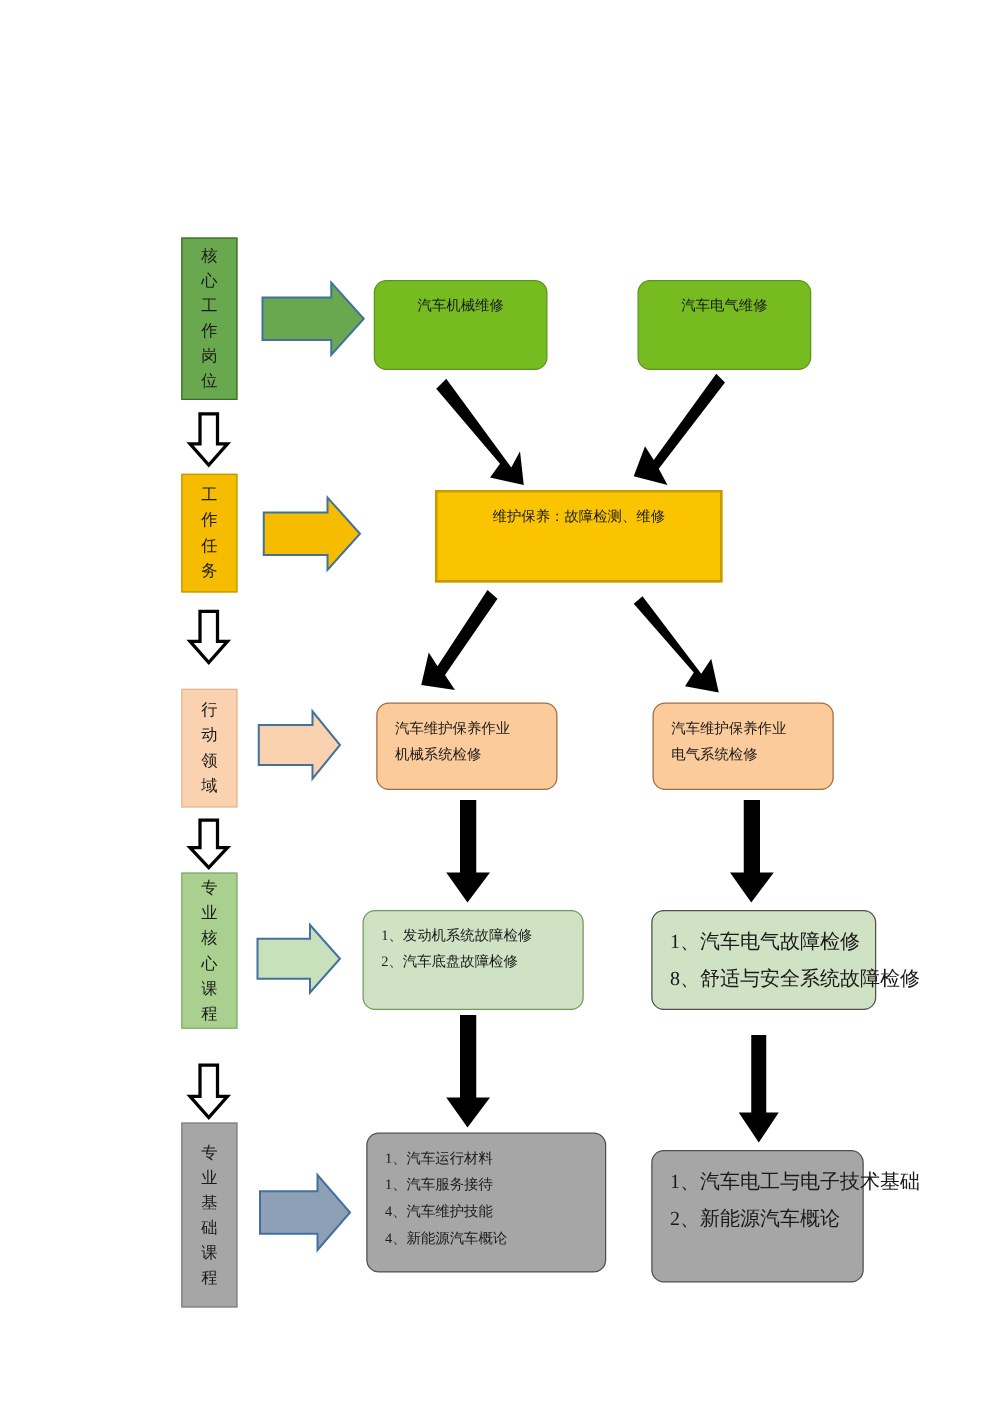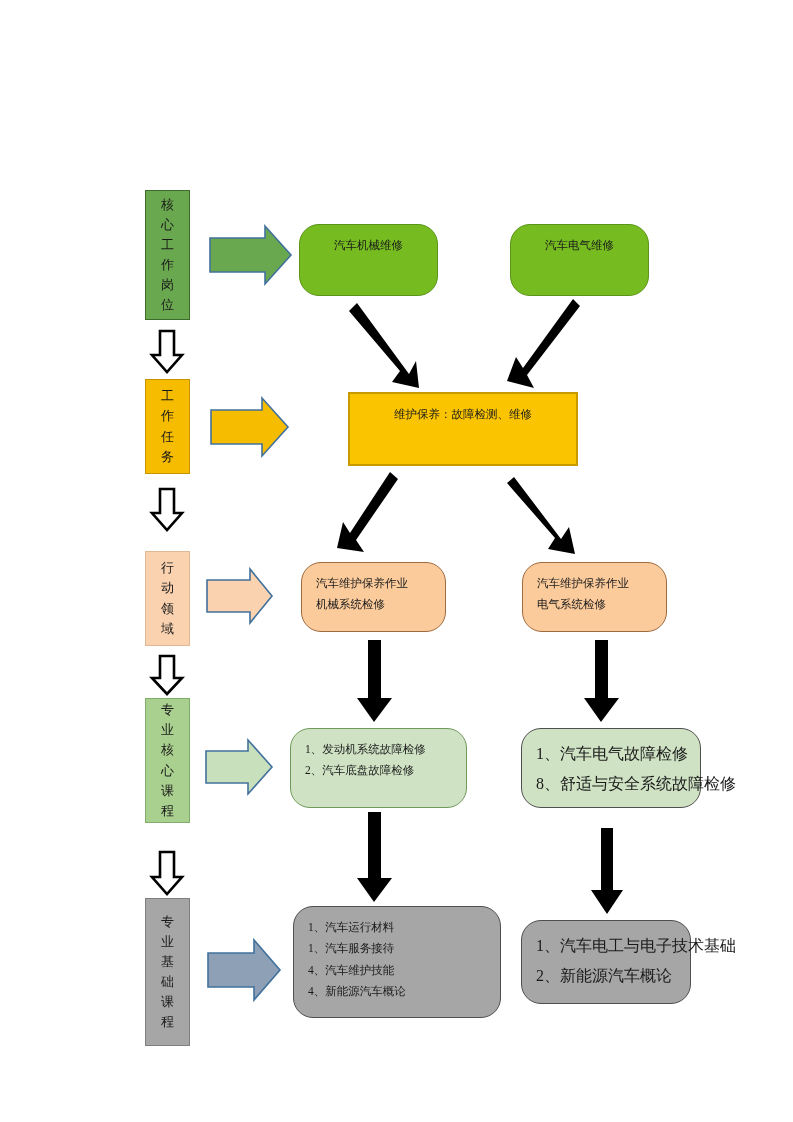--- a/index.html
+++ b/index.html
@@ -62,21 +62,21 @@
   .sl-basecourse {
     left: 145px; top: 898px; width: 45px; height: 148px;
     background: #a6a6a6;
     border: 1px solid #7f7f7f;
   }
 
   
   .node {
     position: absolute;
     box-sizing: border-box;
-    border-radius: 20px;
+    border-radius: 10px;
     font-size: 11.5px;
     line-height: 1.85;
     color: #1a1a1a;
     padding: 10px 14px 8px 14px;
   }
   .node .line { display: block; white-space: nowrap; }
   .node.center .line { text-align: center; }
 
   .n-mech {
     left: 299px; top: 224px; width: 139px; height: 72px;
@@ -108,26 +108,26 @@
     left: 290px; top: 728px; width: 177px; height: 80px;
     background: #cfe3c4;
     border: 1px solid #6f9a5c;
   }
   .n-core-elec {
     left: 521px; top: 728px; width: 180px; height: 80px;
     background: #cfe3c4;
     border: 1px solid #4f4f4f;
   }
   .n-base-mech {
-    left: 293px; top: 906px; width: 208px; height: 112px;
+    left: 293px; top: 906px; width: 192px; height: 112px;
     background: #a6a6a6;
     border: 1px solid #4f4f4f;
   }
   .n-base-elec {
-    left: 521px; top: 920px; width: 170px; height: 84px;
+    left: 521px; top: 920px; width: 170px; height: 106px;
     background: #a6a6a6;
     border: 1px solid #4f4f4f;
   }
   .node.tight { line-height: 1.9; font-size: 16px; }
 
   
   #arrows {
     position: absolute;
     left: 0; top: 0;
     width: 793px; height: 1122px;

